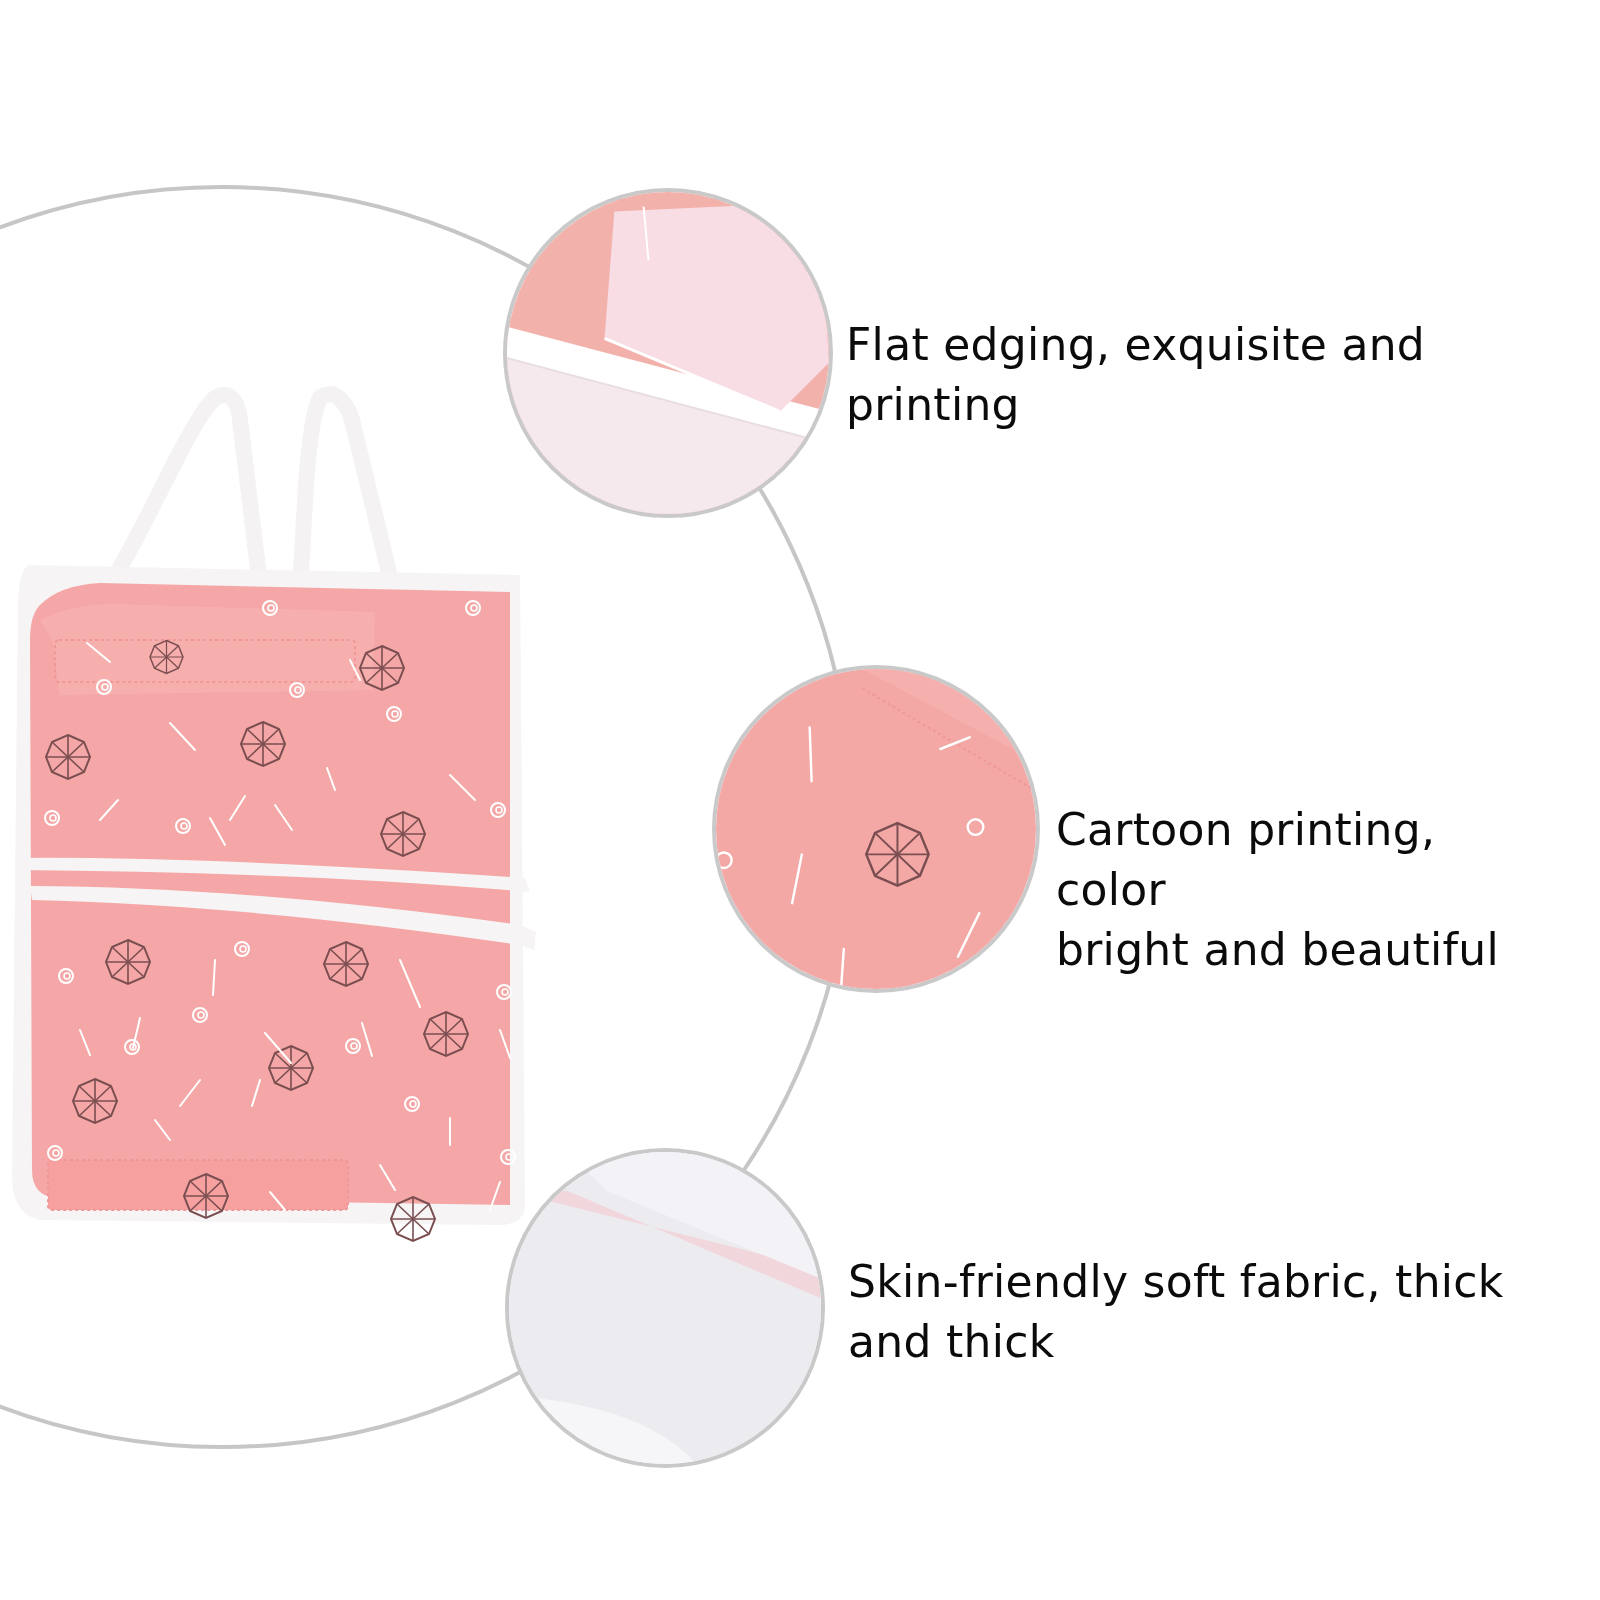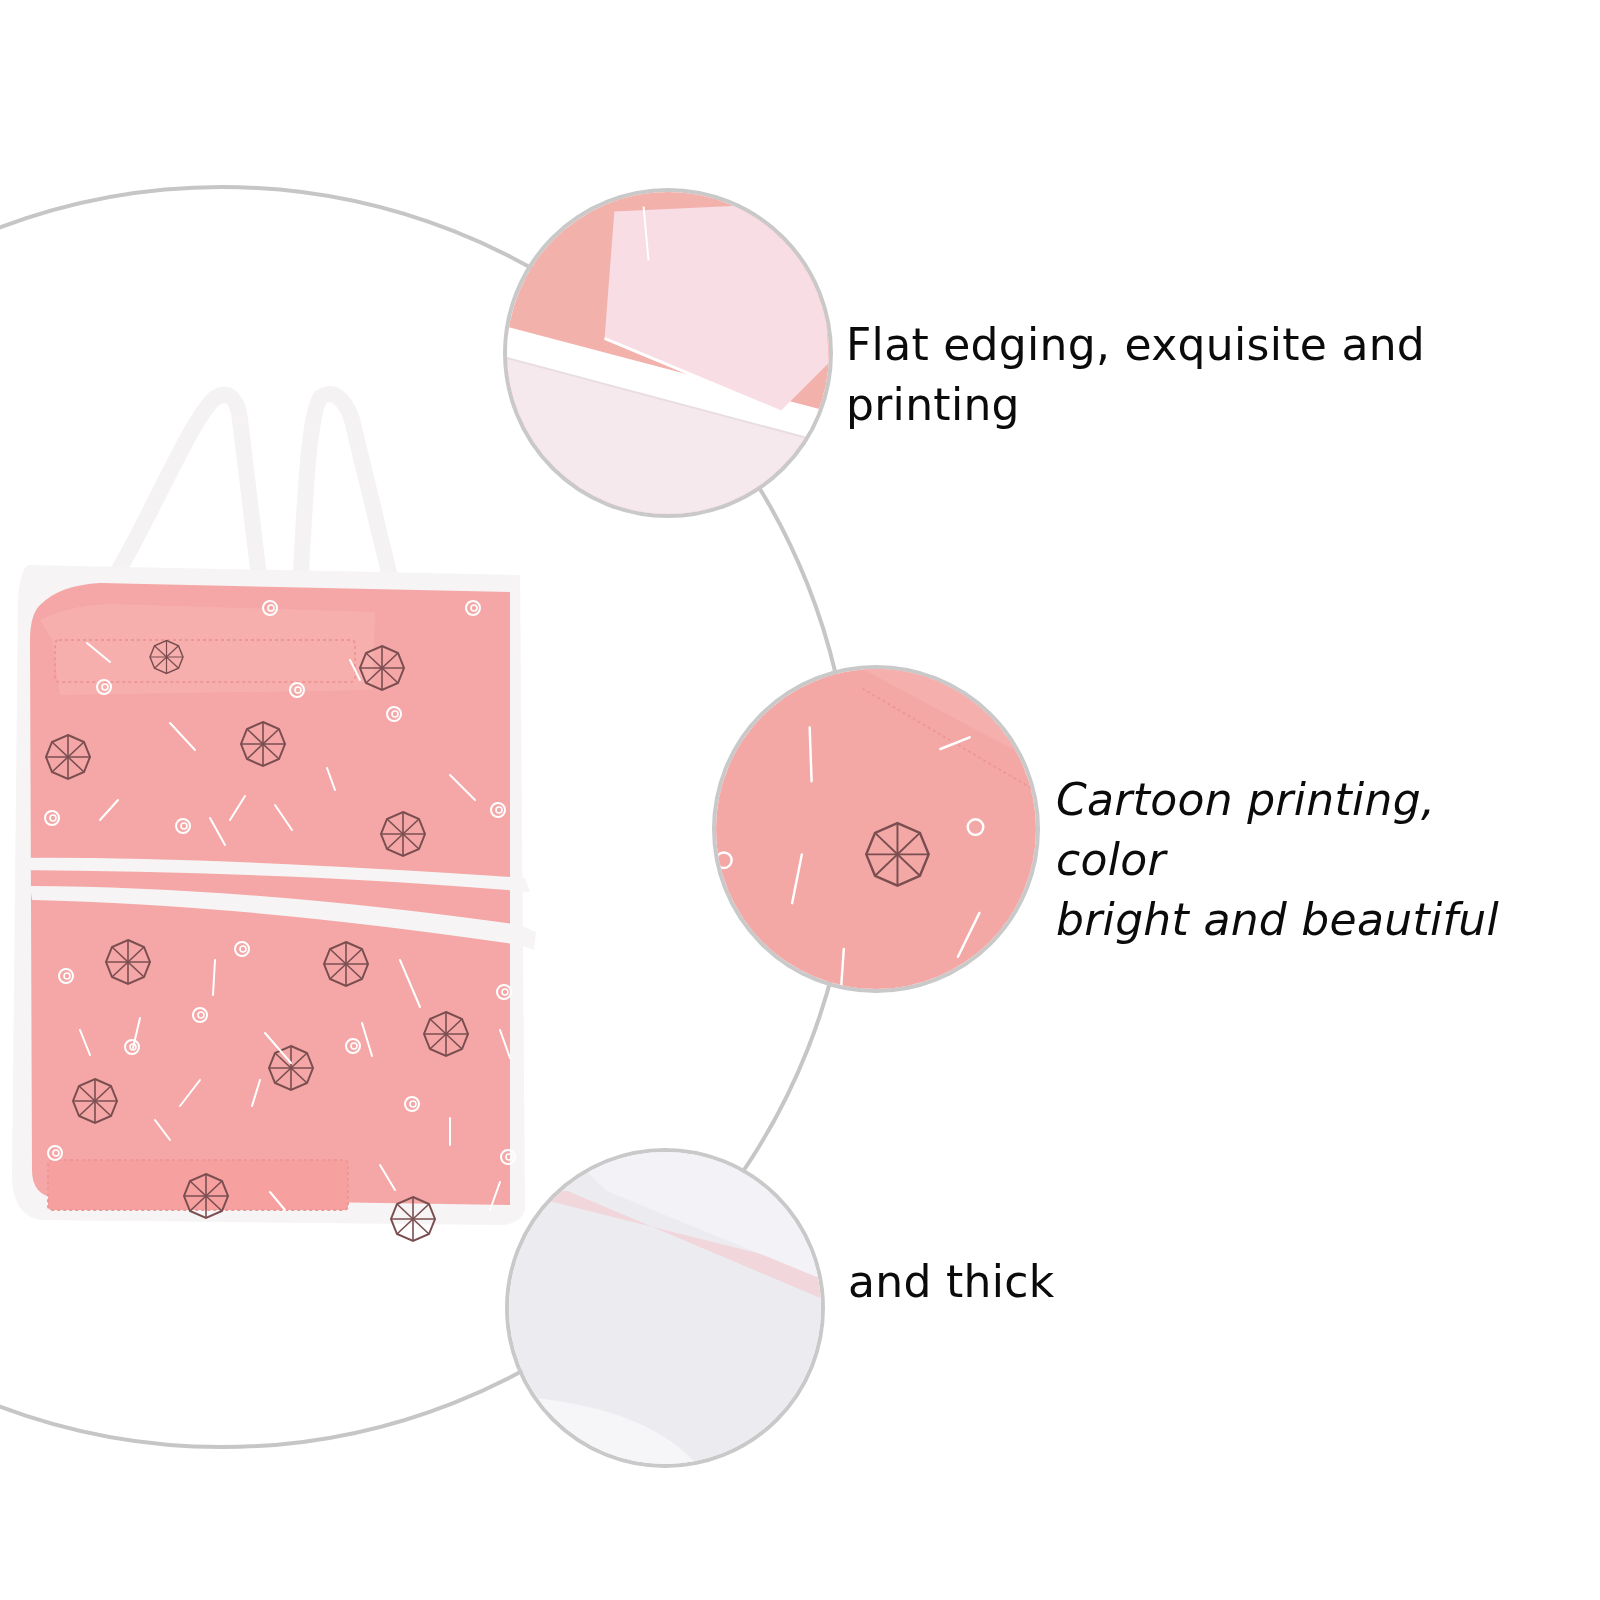--- a/index.html
+++ b/index.html
@@ -152,23 +152,24 @@
       <path d="M60,0 L320,0 L320,130 L100,40 Z" fill="#f3f2f6"></path>
       <path d="M0,250 Q150,260 200,330 L0,330 Z" fill="#f6f6f9"></path>
     </svg>
   </div>
 
   <div class="caption" style="left:846px; top:315px;">
     <span>Flat edging, exquisite and</span>
     <span>printing</span>
   </div>
 
-  <div class="caption" style="left:1056px; top:770px;font-style:italic;">
+  <div class="caption" style="left:1056px; top:800px;">
     <span>Cartoon printing,</span>
     <span>color</span>
     <span>bright and beautiful</span>
   </div>
 
   <div class="caption" style="left:848px; top:1252px;">
+    <span>Skin-friendly soft fabric, thick</span>
     <span>and thick</span>
   </div>
 
 </div>
 
 </body></html>

